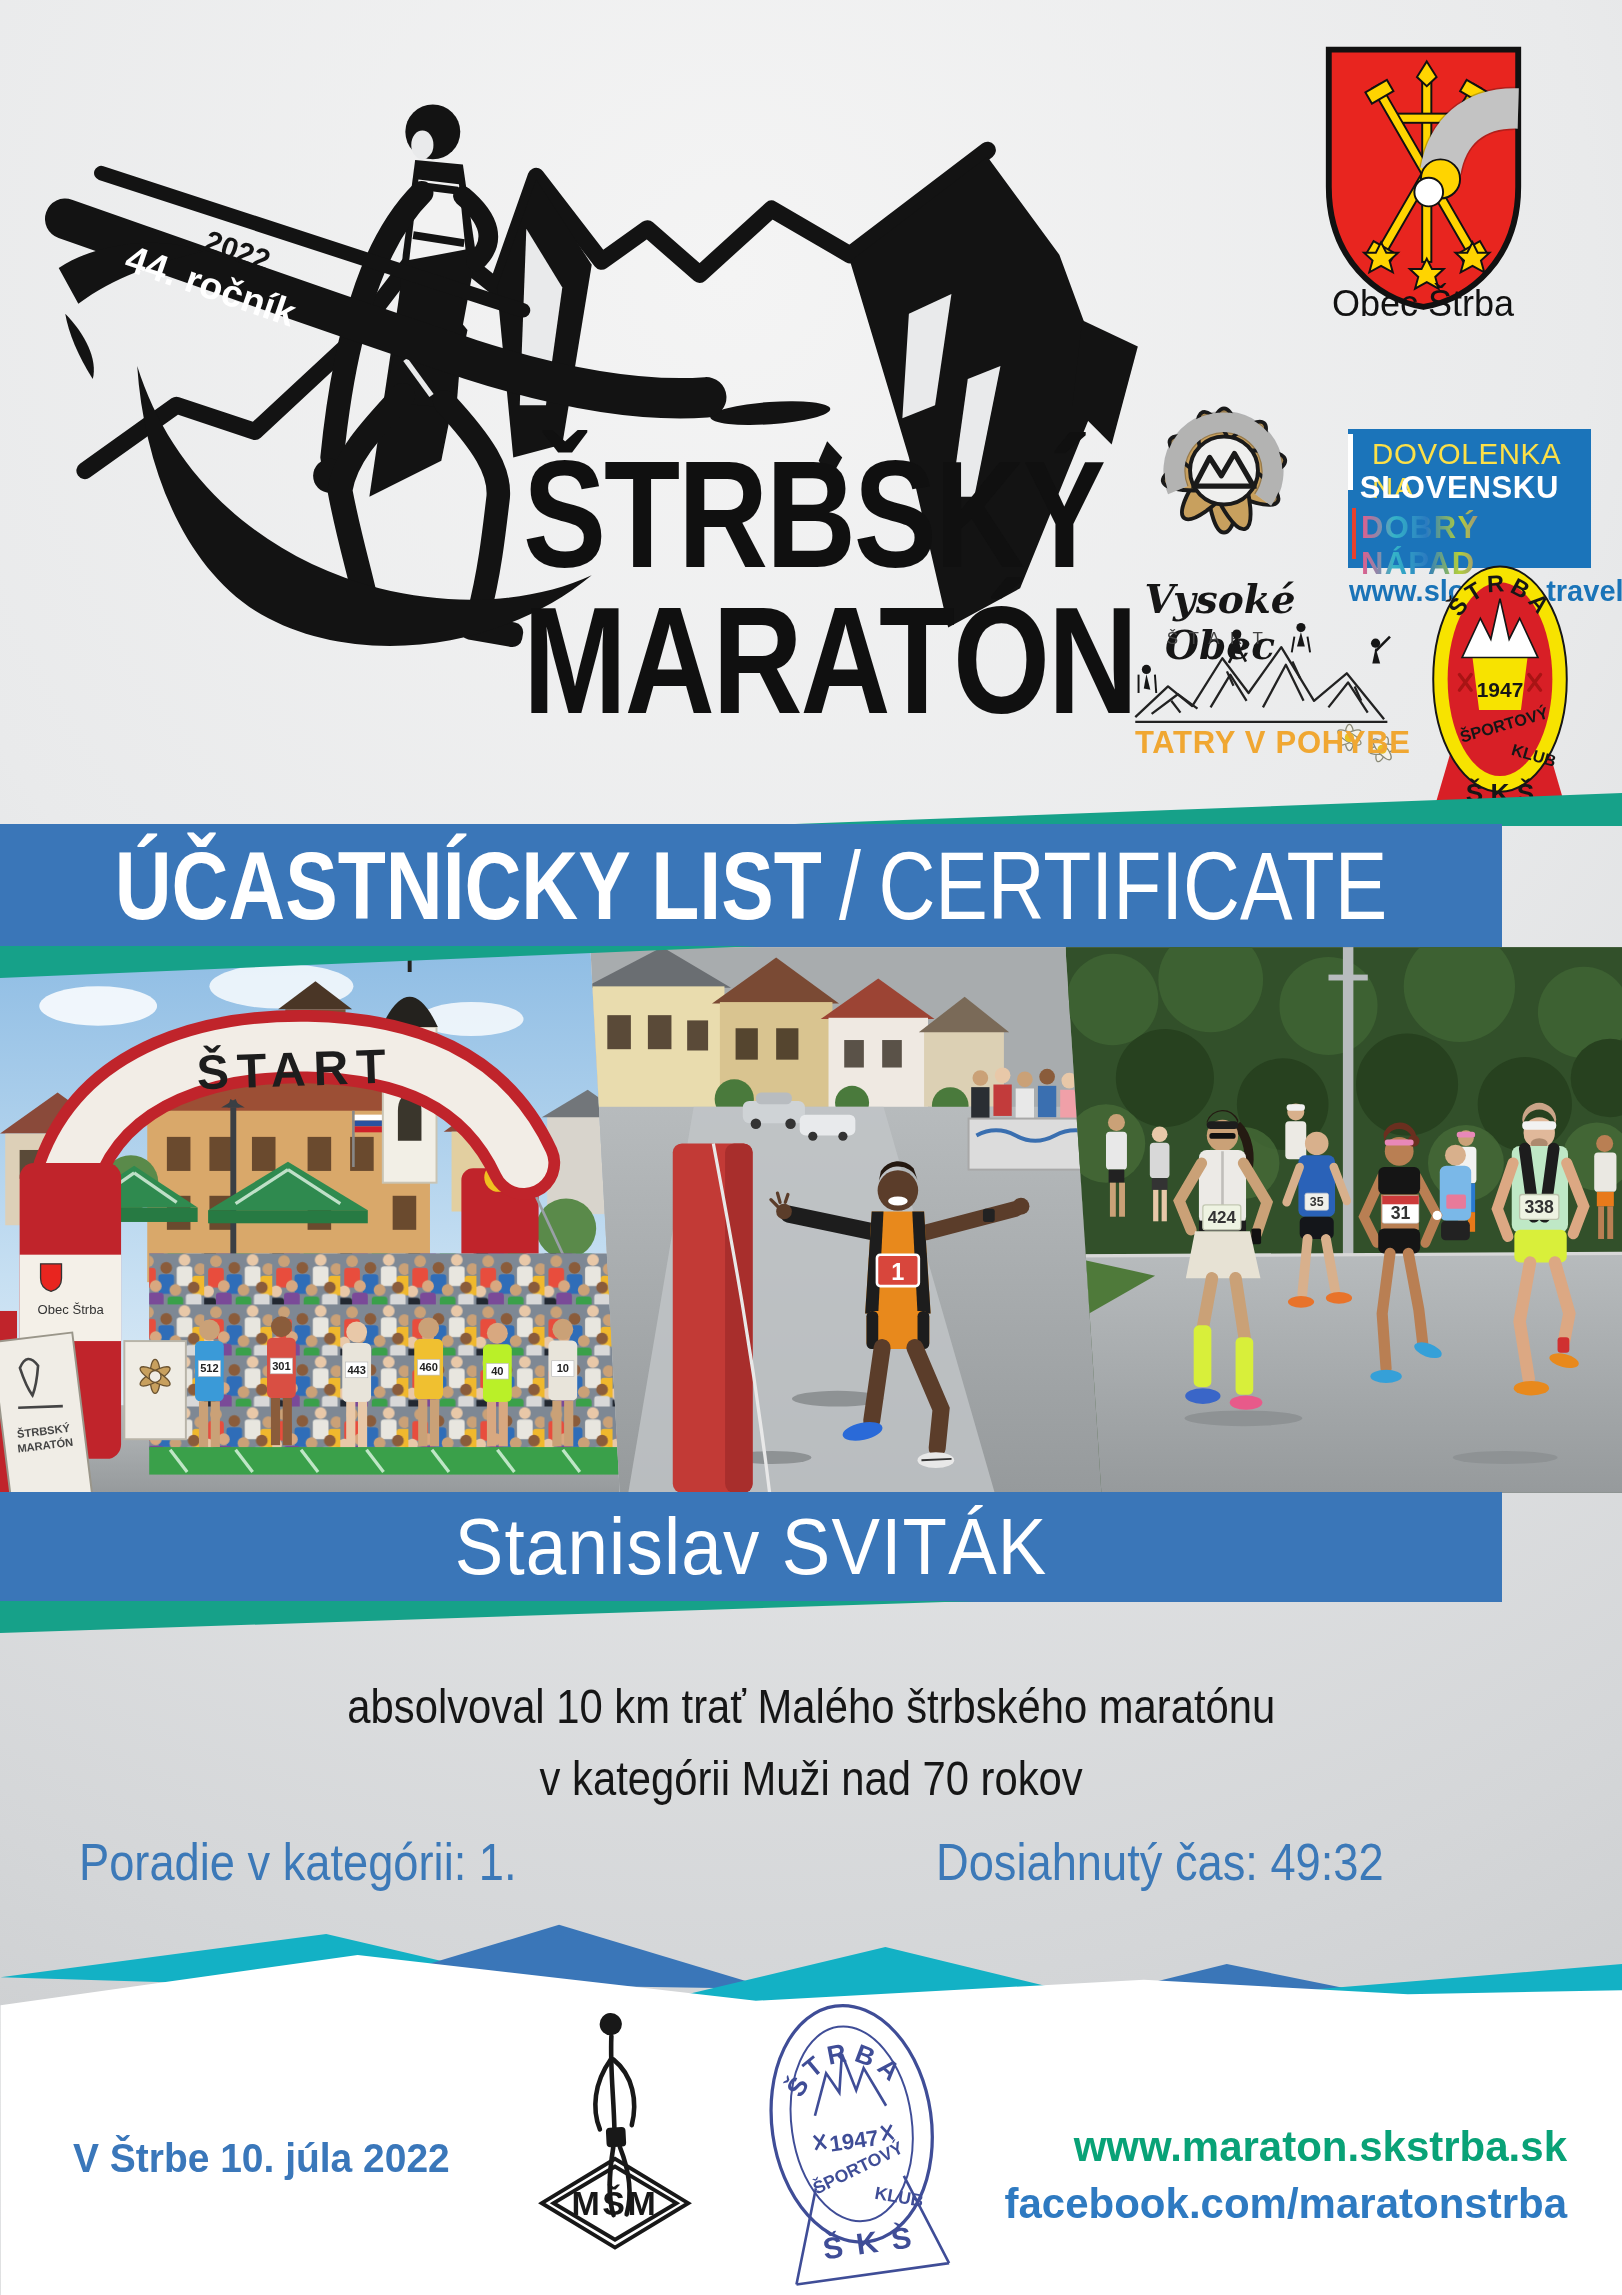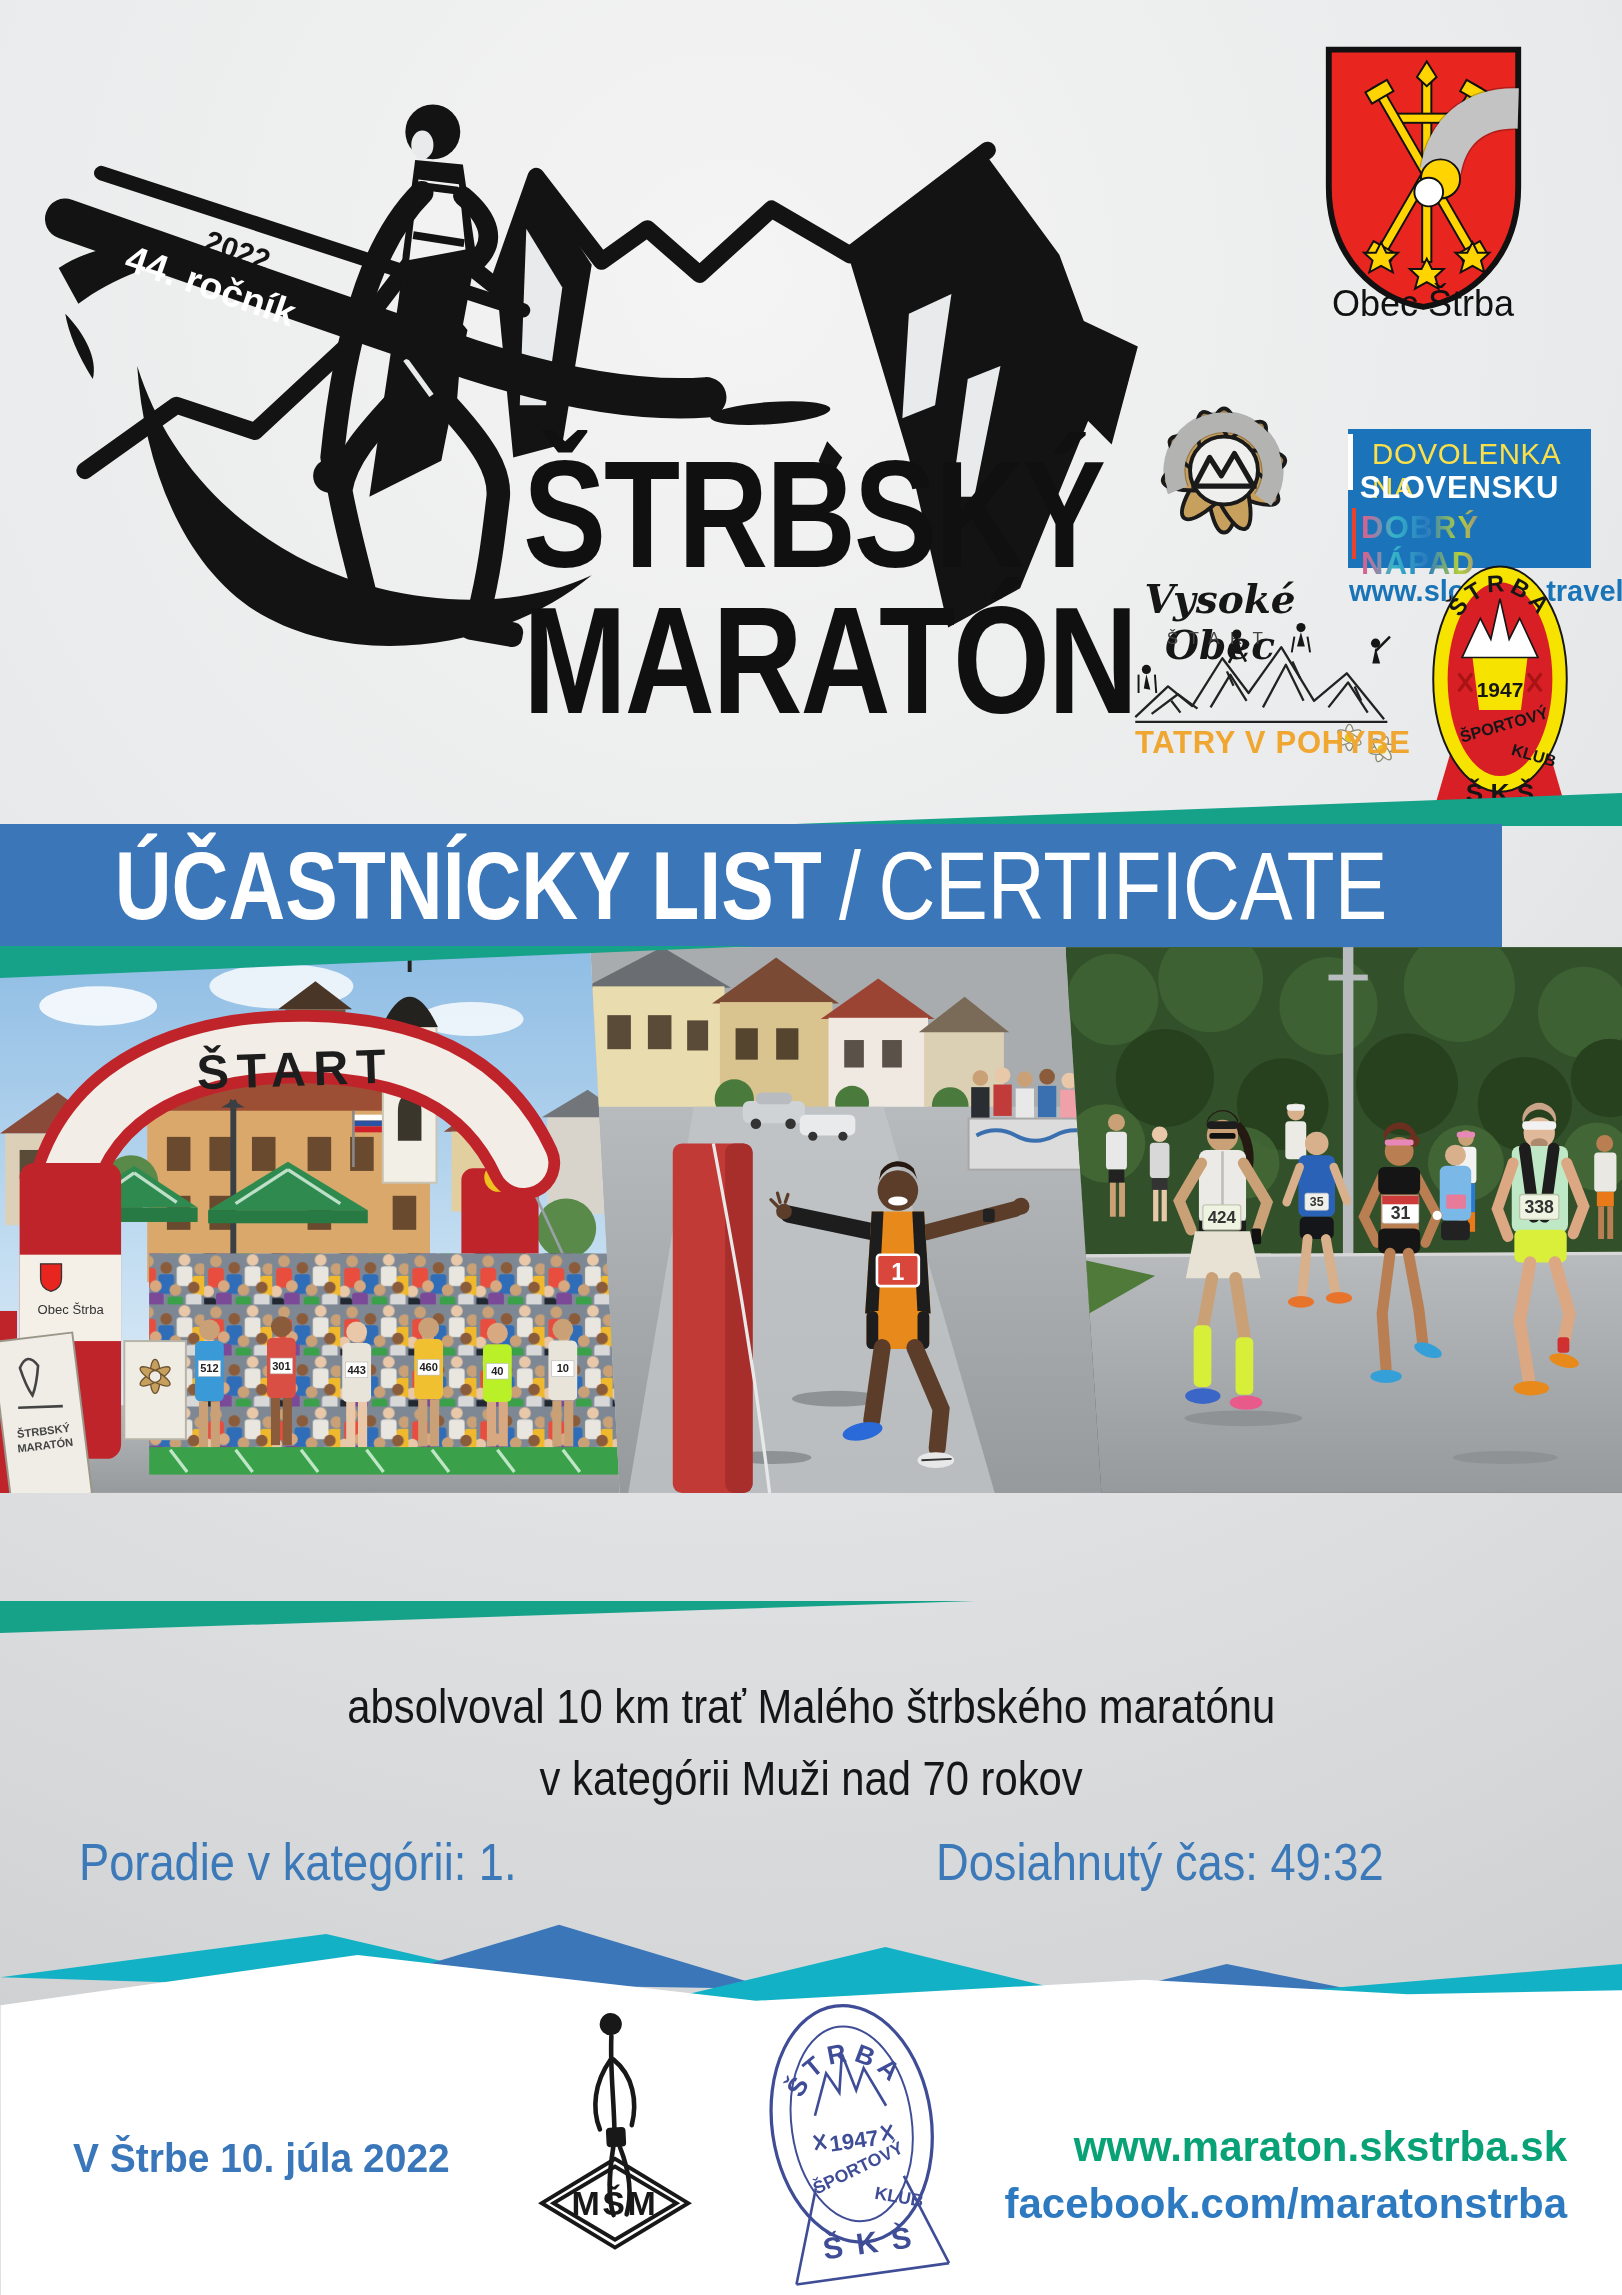--- a/index.html
+++ b/index.html
@@ -671,20 +671,23 @@
         <ellipse cx="2340" cy="674" rx="27" ry="11" fill="#e8891c"></ellipse>
         <path d="M2376,482 L2398,560 L2390,602" stroke="#dca883" stroke-width="19" fill="none" stroke-linecap="round"></path>
         <rect x="2380" y="596" width="18" height="24" rx="5" fill="#d03030"></rect>
         <ellipse cx="2390" cy="632" rx="23" ry="10" fill="#e8891c" transform="rotate(14 2390 632)"></ellipse>
       </g>
     </g>
   </svg>
 
   <div class="abs wedge" style="left:0;top:946px;width:759px;height:32px;clip-path:polygon(0 0,759px 0,0 32px);"></div>
 
+  <div class="abs band-blue name-band" style="top:1492px;height:110px;">
+    <span class="nm"><span class="cx" style="transform:scaleX(.92)">Stanislav SVITÁK</span></span>
+  </div>
   <div class="abs wedge" style="left:0;top:1601px;width:975px;height:32px;clip-path:polygon(0 0,975px 0,0 32px);"></div>
 
   <div class="abs stmt" style="top:1683px;"><span class="cx" style="transform:scaleX(.87)">absolvoval 10 km trať Malého štrbského maratónu</span></div>
   <div class="abs stmt" style="top:1755px;"><span class="cx" style="transform:scaleX(.87)">v kategórii Muži nad 70 rokov</span></div>
 
   <div class="abs res" style="left:79px;top:1832px;"><span class="cxl" style="transform:scaleX(.87)">Poradie v kategórii: 1.</span></div>
   <div class="abs res" style="left:936px;top:1832px;"><span class="cxl" style="transform:scaleX(.87)">Dosiahnutý čas: 49:32</span></div>
 
   <svg class="abs" style="left:0;top:1917px" width="1623" height="378" viewBox="0 0 2480 578">
     <polygon points="0,92 498,26 900,120" fill="#13b1c5"></polygon>

